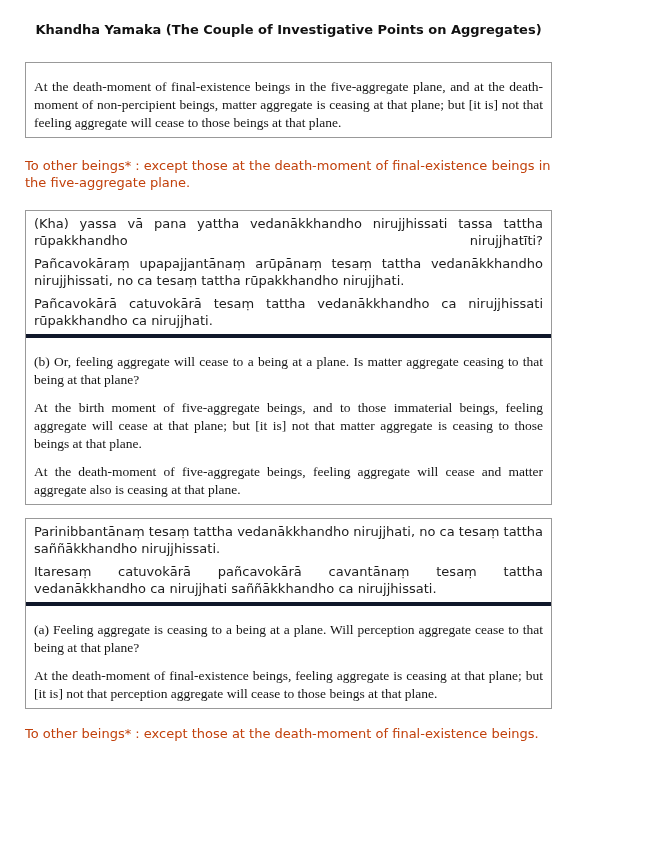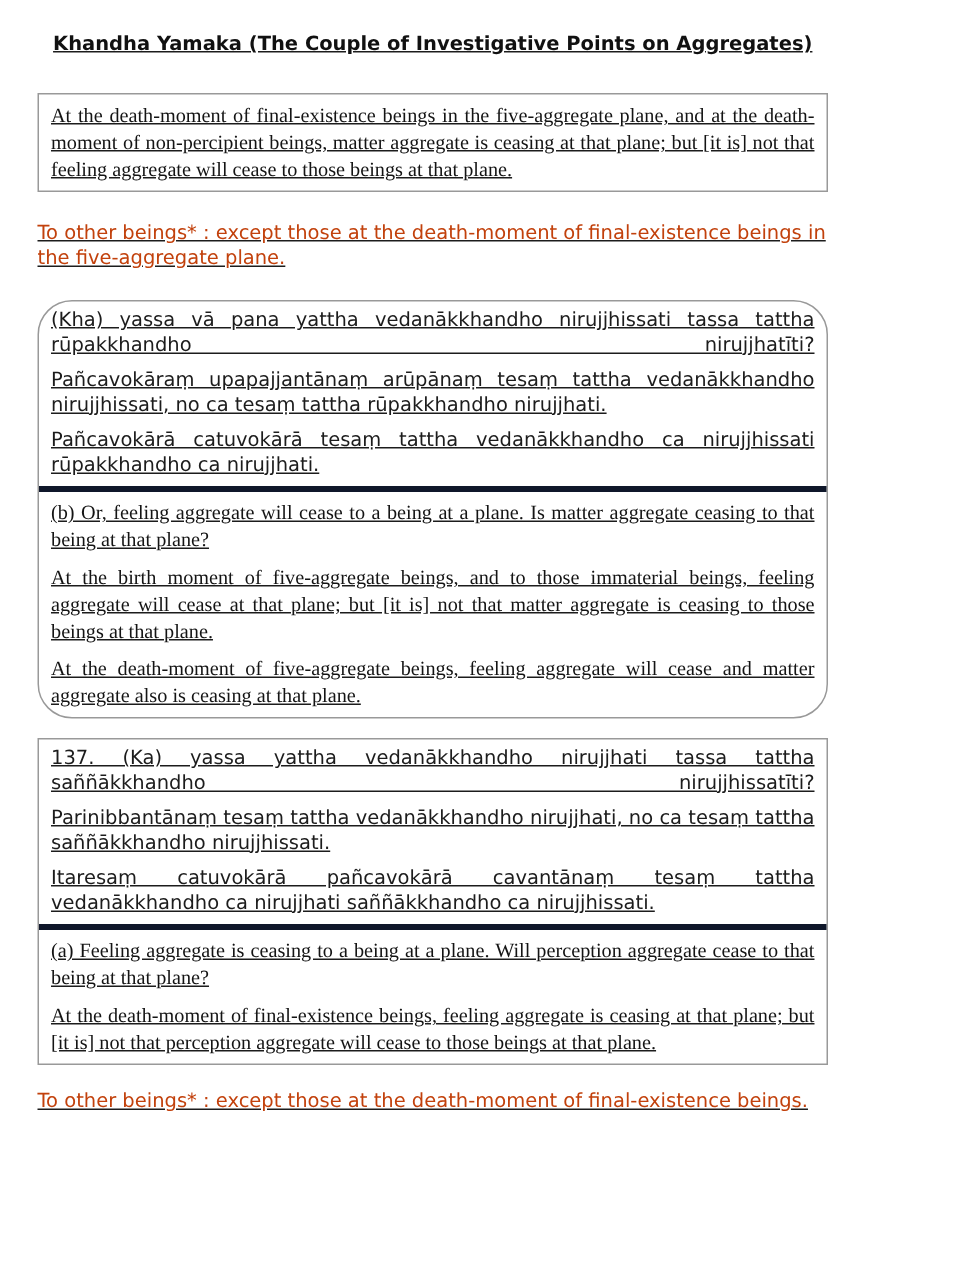--- a/index.html
+++ b/index.html
@@ -4,56 +4,56 @@
 <style>
   html, body { margin: 0; padding: 0; background: #ffffff; }
   .page {
     position: relative;
     width: 577px;
     height: 849px;
     background: #ffffff;
     color: #1c1c1c;
     overflow: hidden;
     font-family: "DejaVu Sans", sans-serif;
-    text-decoration: underline;
   }
   .doc-title {
     margin: 0;
     padding-top: 22px;
     text-align: center;
     font-family: "DejaVu Sans", sans-serif;
     font-size: 13px;
     line-height: 16px;
     color: #111111;
   }
   .box {
     margin: 0 25px;
     border: 1px solid #999999;
     background: #ffffff;
   }
   .box.b1 { margin-top: 24px; }
-  .box.b2 { margin-top: 19px; border-radius: 23px; }
+  .box.b2 { margin-top: 19px; }
   .box.b3 { margin-top: 13px; }
   .cell { padding: 5px 8px; }
   .cell + .cell { border-top: 4px solid #0f172a; }
   .cell p { margin: 0 0 7px 0; }
   .cell p:last-child { margin-bottom: 0; }
   .pali p {
     font-family: "DejaVu Sans", sans-serif;
     font-size: 13px;
     line-height: 16.5px;
     text-align: justify;
     color: #1c1c1c;
   }
   .eng p {
     font-family: "Liberation Serif", serif;
     font-size: 13.5px;
     line-height: 18px;
     text-align: justify;
     color: #141414;
+    margin-top: 10px;
   }
   .line-fill {
     text-align: justify;
     text-align-last: justify;
   }
   .footnote {
     margin: 19px 25px 0 25px;
     font-family: "DejaVu Sans", sans-serif;
     font-size: 13px;
     line-height: 17px;
@@ -84,21 +84,20 @@
     </div>
     <div class="cell eng">
       <p>(b) Or, feeling aggregate will cease to a being at a plane. Is matter aggregate ceasing to that being at that plane?</p>
       <p>At the birth moment of five-aggregate beings, and to those immaterial beings, feeling aggregate will cease at that plane; but [it is] not that matter aggregate is ceasing to those beings at that plane.</p>
       <p>At the death-moment of five-aggregate beings, feeling aggregate will cease and matter aggregate also is ceasing at that plane.</p>
     </div>
   </section>
 
   <section class="box b3">
     <div class="cell pali">
-      <p class="line-fill">137. (Ka) yassa yattha vedanākkhandho nirujjhati tassa tattha saññākkhandho nirujjhissatīti?</p>
       <p>Parinibbantānaṃ tesaṃ tattha vedanākkhandho nirujjhati, no ca tesaṃ tattha saññākkhandho nirujjhissati.</p>
       <p>Itaresaṃ catuvokārā pañcavokārā cavantānaṃ tesaṃ tattha vedanākkhandho ca nirujjhati saññākkhandho ca nirujjhissati.</p>
     </div>
     <div class="cell eng">
       <p>(a) Feeling aggregate is ceasing to a being at a plane. Will perception aggregate cease to that being at that plane?</p>
       <p>At the death-moment of final-existence beings, feeling aggregate is ceasing at that plane; but [it is] not that perception aggregate will cease to those beings at that plane.</p>
     </div>
   </section>
 
   <p class="footnote f2">To other beings* : except those at the death-moment of final-existence beings.</p>

